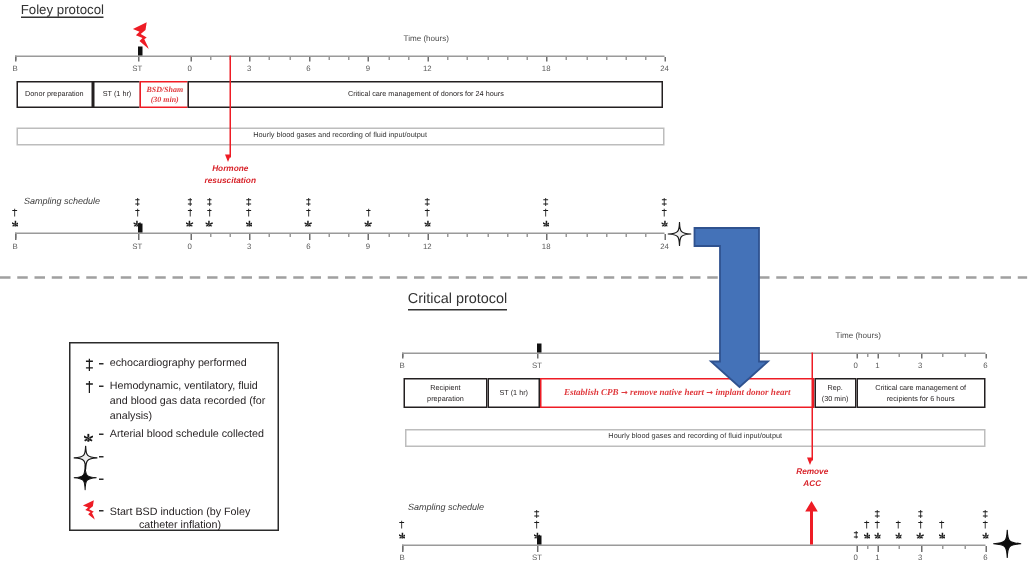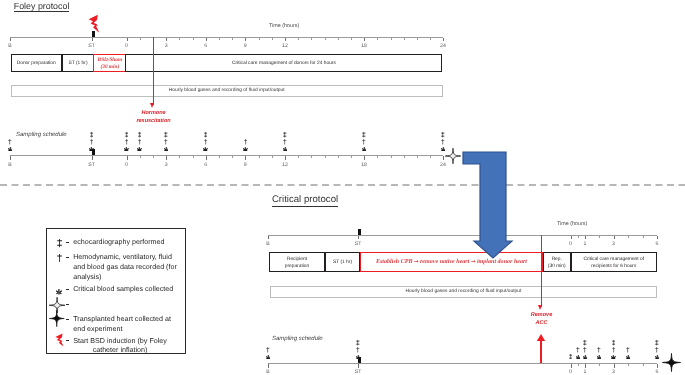--- a/index.html
+++ b/index.html
@@ -482,30 +482,28 @@
         <path d="M4.2 0 H5.8 V15 H4.2 Z M0.5 2.7 H9.5 V4.5 H0.5 Z" fill="#1a1a1a"></path>
       </svg></div>
     <div class="lgdash" title="-" style="position: absolute; left: 66.4px; top: 256.6px; width: 2.9px; height: 1.1px; background: rgb(43, 43, 43);"></div>
     <div class="lgtxt" style="position: absolute; left: 73.2px; top: 253.3px;">Hemodynamic, ventilatory, fluid
 and blood gas data recorded (for
 analysis)</div>
     <div class="lgsym" style="position: absolute; left: 56.4px; top: 282.9px; width: 5.8px; height: 5.6px;"><svg viewBox="0 0 12 12" width="5.8" height="5.6" preserveAspectRatio="none">
         <path d="M4.7 0.2 H7.3 V11.8 H4.7 Z M0.2 2.9 L11.8 9.2 L10.5 11.3 L-1.1 5.0 Z M11.8 2.9 L0.2 9.2 L1.5 11.3 L13.1 5.0 Z" fill="#1a1a1a"></path>
       </svg></div>
     <div class="lgdash" title="-" style="position: absolute; left: 66.4px; top: 288.6px; width: 2.9px; height: 1.1px; background: rgb(43, 43, 43);"></div>
-    <div class="lgtxt" style="position: absolute; left: 73.2px; top: 284.6px;">Critical blood samples collected</div>
+    <div class="lgtxt" style="position: absolute; left: 73.2px; top: 284.6px;">Arterial blood schedule collected</div>
     <div style="position: absolute; left: 48.9px; top: 296.8px; width: 16.2px; height: 16.5px;"><svg viewBox="0 0 100 100" width="16.2" height="16.5" preserveAspectRatio="none">
         <path d="M50 2 C51.3 39 53.6 47.4 98 50 C53.6 52.6 51.3 61 50 98 C48.7 61 46.4 52.6 2 50 C46.4 47.4 48.7 39 50 2 Z" fill="#eeeeee" stroke="#1a1a1a" stroke-width="5" stroke-linejoin="round"></path>
       </svg></div>
     <div class="lgdash" title="-" style="position: absolute; left: 66.4px; top: 303.5px; width: 2.9px; height: 1.1px; background: rgb(43, 43, 43);"></div>
     <div style="position: absolute; left: 49px; top: 310.3px; width: 15.5px; height: 17px;"><svg viewBox="0 0 100 100" width="15.5" height="17" preserveAspectRatio="none">
         <path d="M50 2 C51.6 40 54 47 98 50 C54 53 51.6 60 50 98 C48.4 60 46 53 2 50 C46 47 48.4 40 50 2 Z" fill="#0d0d0d" stroke="#0d0d0d" stroke-width="4" stroke-linejoin="round"></path>
       </svg></div>
     <div class="lgdash" title="-" style="position: absolute; left: 66.4px; top: 318.5px; width: 2.9px; height: 1.1px; background: rgb(43, 43, 43);"></div>
-    <div class="lgtxt" style="position: absolute; left: 73.2px; top: 315px;">Transplanted heart collected at
-end experiment</div>
     <div style="position: absolute; left: 53.5px; top: 333px; width: 9.5px; height: 14px;"><svg viewBox="0 0 60 100" width="9.5" height="14" preserveAspectRatio="none">
         <path d="M54 4 L8 28 L30 38 L18 50 L40 60 L30 70 L62 99 L46 64 L54 58 L34 46 L50 32 Z" fill="#ee1c25"></path>
       </svg></div>
     <div class="lgdash" title="-" style="position: absolute; left: 66.4px; top: 340px; width: 2.9px; height: 1.1px; background: rgb(43, 43, 43);"></div>
     <div class="lgtxt" style="position: absolute; left: 73.2px; top: 336.7px; text-align: center;">Start BSD induction (by Foley
 catheter inflation)</div>
   </div>
 
 </body></html>

